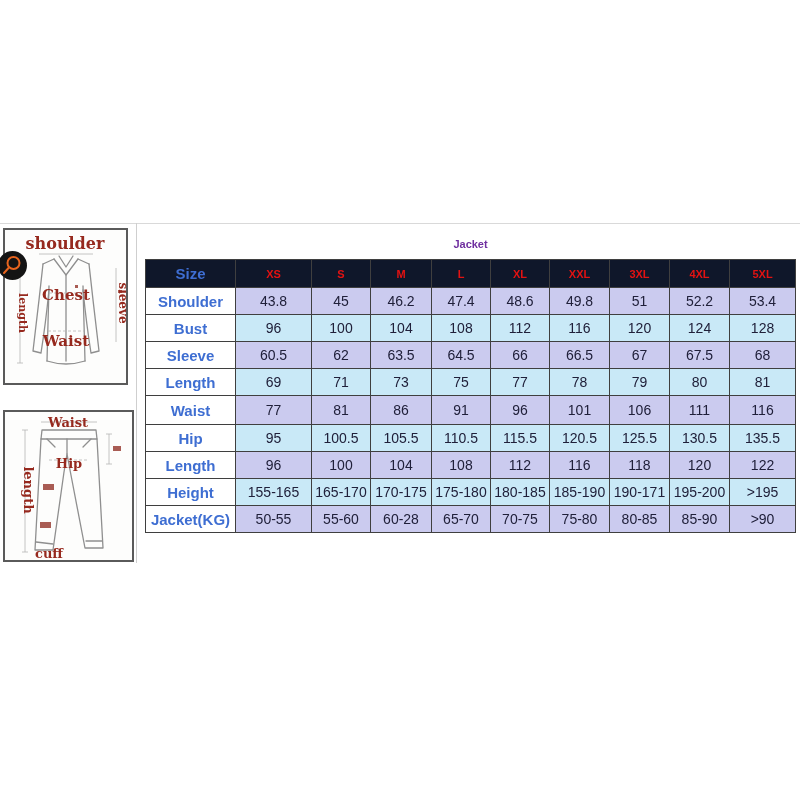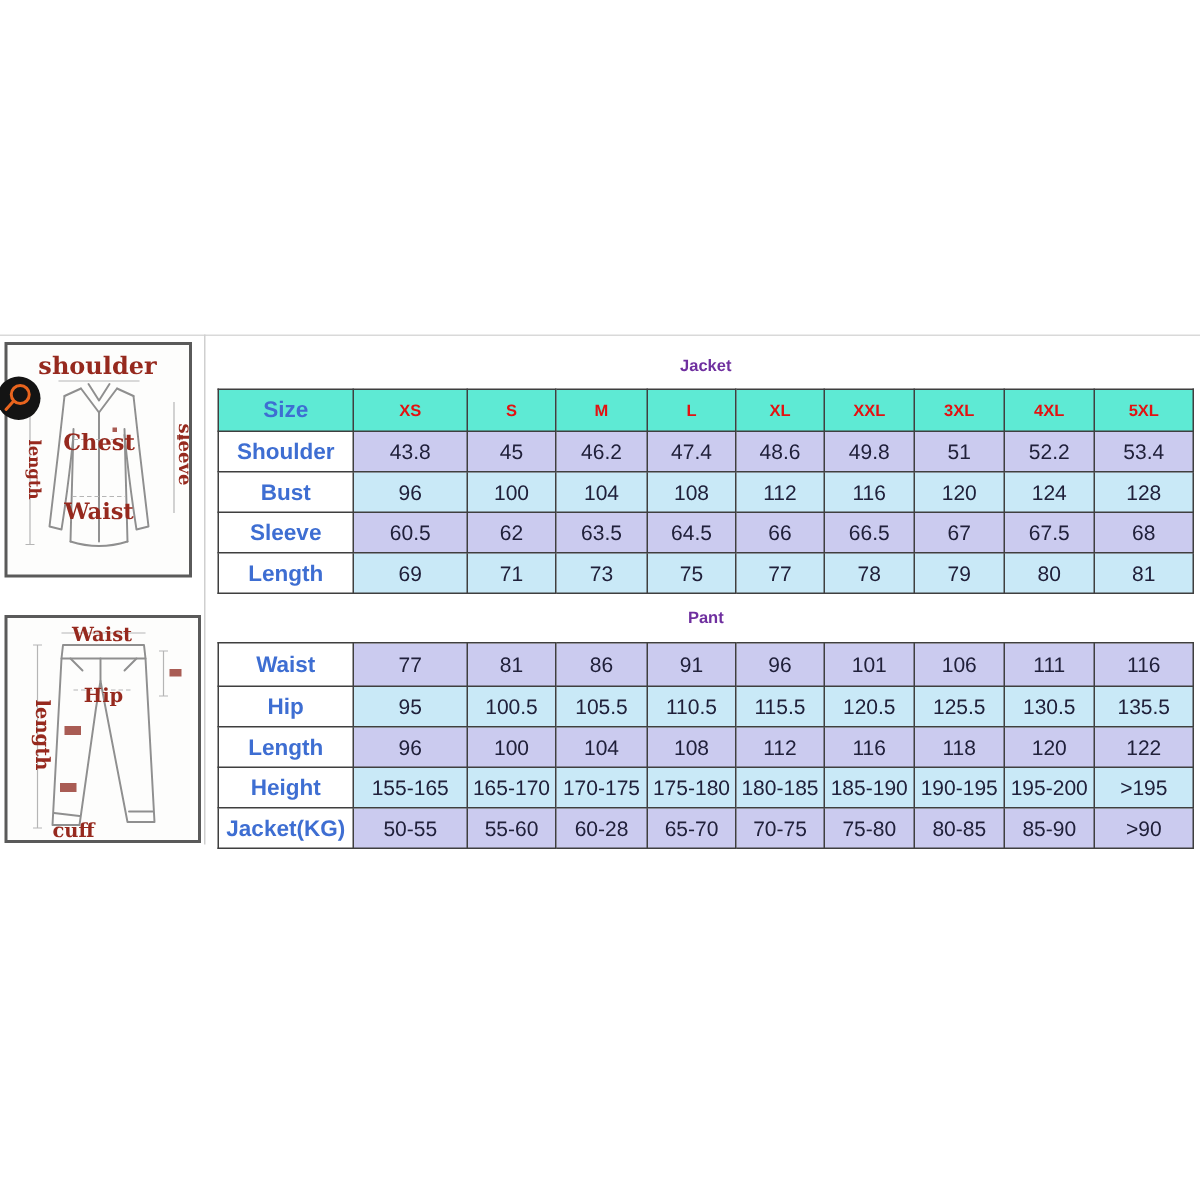--- a/index.html
+++ b/index.html
@@ -49,21 +49,21 @@
     position: absolute; left: 145px; top: 228px; width: 650px;
     border-collapse: collapse; table-layout: fixed;
     font-family: "Liberation Sans", sans-serif;
   }
   .size-table td { padding: 0; text-align: center; vertical-align: middle; }
   .section-title {
     border: none; background: #ffffff;
     color: #6f2f9f; font-weight: bold; font-size: 11px;
     height: 31px;
   }
-  .header-row td { height: 27px; background: #5eead4; border: 1px solid #3f3f3f; }
+  .header-row td { height: 27px; background: #0f172a; border: 1px solid #3f3f3f; }
   .label-cell {
     background: #ffffff; border: 1px solid #3f3f3f;
     color: #3e6ed2; font-weight: bold; font-size: 15px;
     height: 26px;
   }
   .size-cell { color: #e31212; font-weight: bold; font-size: 11px; }
   .value-cell {
     border: 1px solid #3f3f3f; color: #20203a; font-size: 14px;
     height: 26px;
   }
@@ -221,23 +221,20 @@
           <td class="value-cell bg-blu">69</td>
           <td class="value-cell bg-blu">71</td>
           <td class="value-cell bg-blu">73</td>
           <td class="value-cell bg-blu">75</td>
           <td class="value-cell bg-blu">77</td>
           <td class="value-cell bg-blu">78</td>
           <td class="value-cell bg-blu">79</td>
           <td class="value-cell bg-blu">80</td>
           <td class="value-cell bg-blu">81</td>
         </tr>
-        <tr class="row-pant-title">
-          <td colspan="10" class="section-title">Pant</td>
-        </tr>
         <tr class="row-waist">
           <td class="label-cell">Waist</td>
           <td class="value-cell bg-lav">77</td>
           <td class="value-cell bg-lav">81</td>
           <td class="value-cell bg-lav">86</td>
           <td class="value-cell bg-lav">91</td>
           <td class="value-cell bg-lav">96</td>
           <td class="value-cell bg-lav">101</td>
           <td class="value-cell bg-lav">106</td>
           <td class="value-cell bg-lav">111</td>
@@ -268,21 +265,21 @@
           <td class="value-cell bg-lav">122</td>
         </tr>
         <tr>
           <td class="label-cell">Height</td>
           <td class="value-cell bg-blu">155-165</td>
           <td class="value-cell bg-blu">165-170</td>
           <td class="value-cell bg-blu">170-175</td>
           <td class="value-cell bg-blu">175-180</td>
           <td class="value-cell bg-blu">180-185</td>
           <td class="value-cell bg-blu">185-190</td>
-          <td class="value-cell bg-blu">190-195</td>
+          <td class="value-cell bg-blu">190-171</td>
           <td class="value-cell bg-blu">195-200</td>
           <td class="value-cell bg-blu">&gt;195</td>
         </tr>
         <tr>
           <td class="label-cell">Jacket(KG)</td>
           <td class="value-cell bg-lav">50-55</td>
           <td class="value-cell bg-lav">55-60</td>
           <td class="value-cell bg-lav">60-28</td>
           <td class="value-cell bg-lav">65-70</td>
           <td class="value-cell bg-lav">70-75</td>

